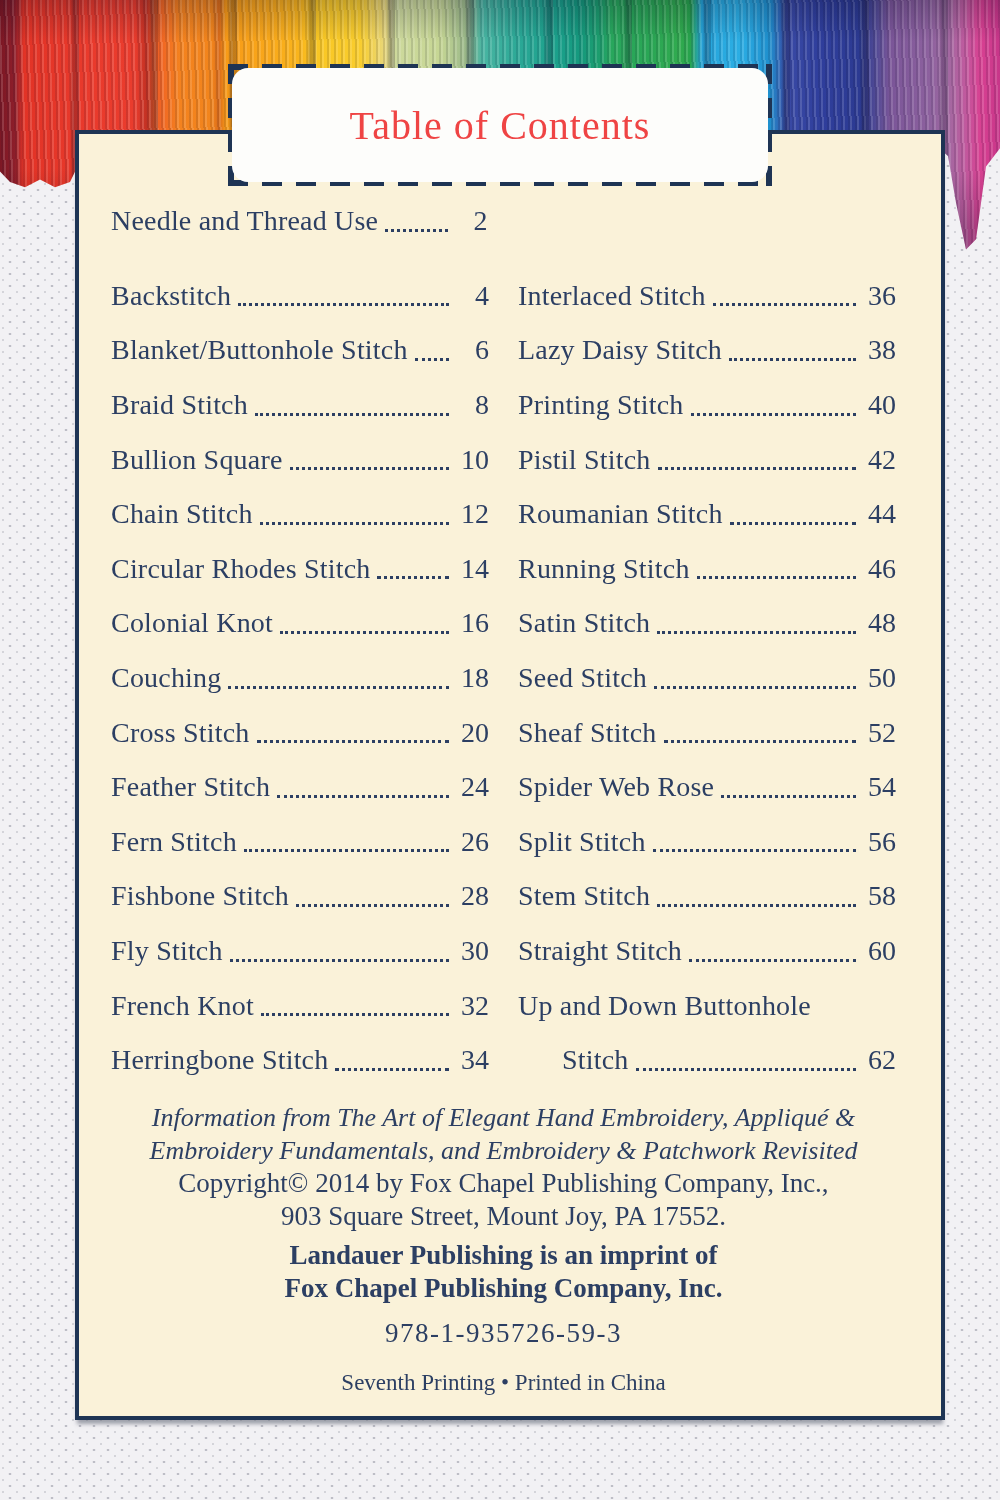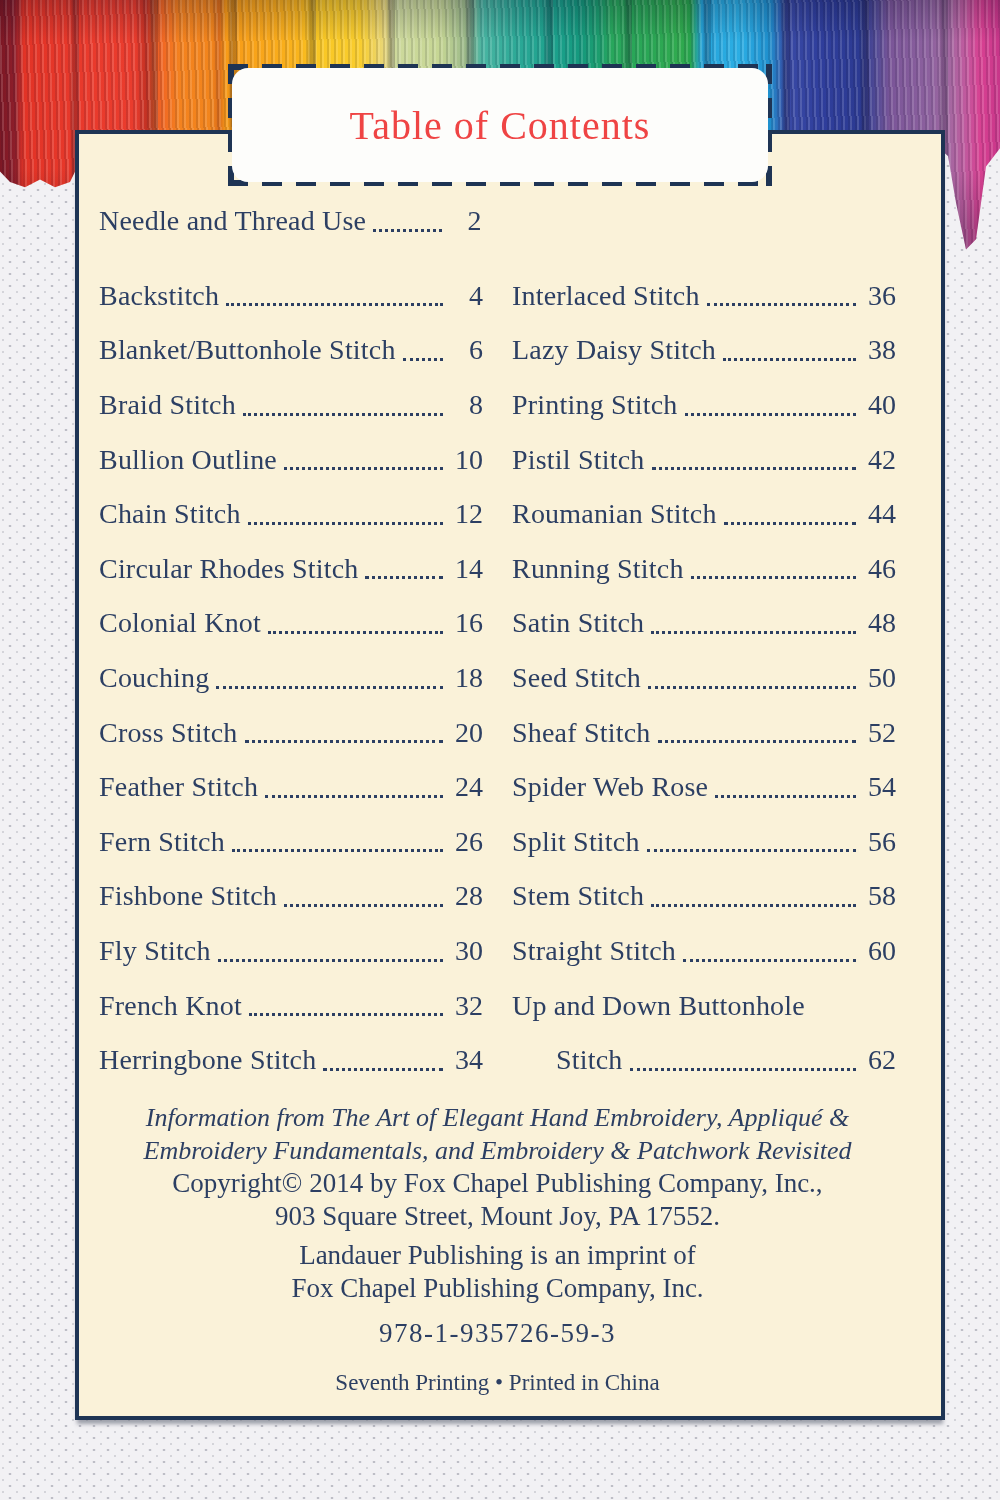--- a/index.html
+++ b/index.html
@@ -43,21 +43,21 @@
       repeating-linear-gradient(90deg, transparent 0 70px, rgba(8,8,30,0.22) 73px 79px),
       linear-gradient(180deg, rgba(0,0,22,0.20) 0, rgba(0,0,0,0) 42px,
                       rgba(0,0,0,0) 168px, rgba(0,0,22,0.20) 232px);
   }
 
   
   .card{
     position:absolute;left:75px;top:130px;width:870px;height:1290px;
     box-sizing:border-box;border:4px solid #1e3454;background:#faf2d9;
     box-shadow:0 6px 4px -2px rgba(88,92,110,0.55);
-    padding:60px 45px 0 20px;color:#2c3f63;
+    padding:60px 45px 0 32px;color:#2c3f63;
   }
 
   
   .title-wrap{position:absolute;left:50%;top:64px;transform:translateX(-50%);
     width:544px;height:122px;}
   .title-dash{
     position:absolute;inset:0;
     background-image:
       repeating-linear-gradient(90deg,#1e3454 0 20px, transparent 20px 34px),
       repeating-linear-gradient(90deg,#1e3454 0 20px, transparent 20px 34px),
@@ -81,21 +81,21 @@
   .entry.indent{padding-left:44px;}
   .e-label{letter-spacing:0.2px;}
   .leader{flex:1;min-width:8px;height:0;border-bottom:3.2px dotted #2c3f63;
     transform:translateY(9px);margin:0 4px 0 7px;}
   .e-page{min-width:36px;text-align:right;}
 
   
   .footer{text-align:center;}
   .note{font-style:italic;font-size:26px;line-height:33px;margin-top:13px;}
   .copyright{font-size:27px;line-height:33px;}
-  .imprint{font-size:27px;line-height:33px;margin-top:6px;}
+  .imprint{font-size:27px;line-height:33px;margin-top:6px;font-weight:bold;}
   .isbn{font-size:27px;line-height:32px;margin-top:12px;letter-spacing:1.5px;}
   .printing{font-size:23px;line-height:28px;margin-top:20px;}
 </style>
 </head>
 <body>
 
 <div class="threads"></div>
 
 <div class="card">
 
@@ -118,21 +118,21 @@
           <span class="e-label">Blanket/Buttonhole Stitch</span>
           <span class="leader"></span>
           <span class="e-page">6</span>
         </div>
         <div class="entry">
           <span class="e-label">Braid Stitch</span>
           <span class="leader"></span>
           <span class="e-page">8</span>
         </div>
         <div class="entry">
-          <span class="e-label">Bullion Outline</span>
+          <span class="e-label">Bullion Square</span>
           <span class="leader"></span>
           <span class="e-page">10</span>
         </div>
         <div class="entry">
           <span class="e-label">Chain Stitch</span>
           <span class="leader"></span>
           <span class="e-page">12</span>
         </div>
         <div class="entry">
           <span class="e-label">Circular Rhodes Stitch</span>

